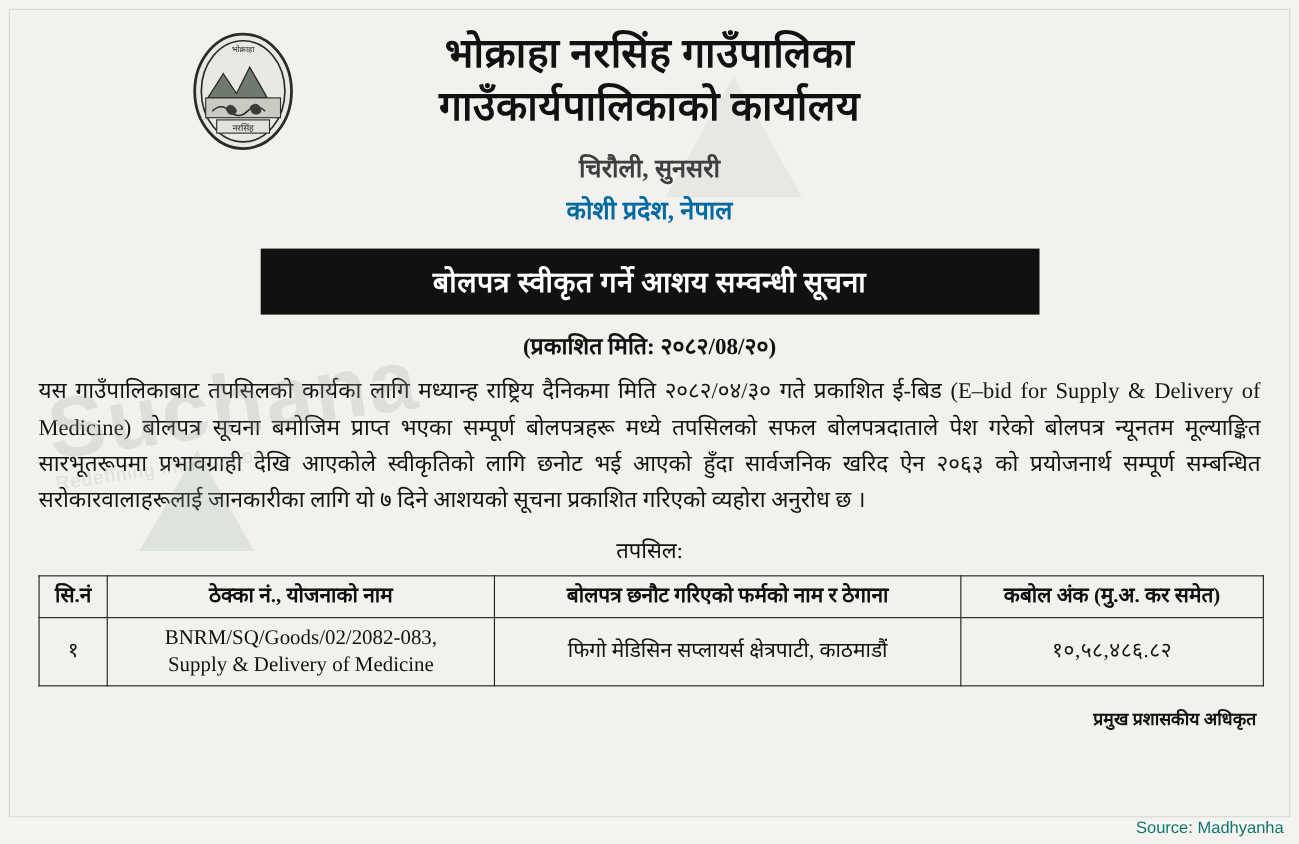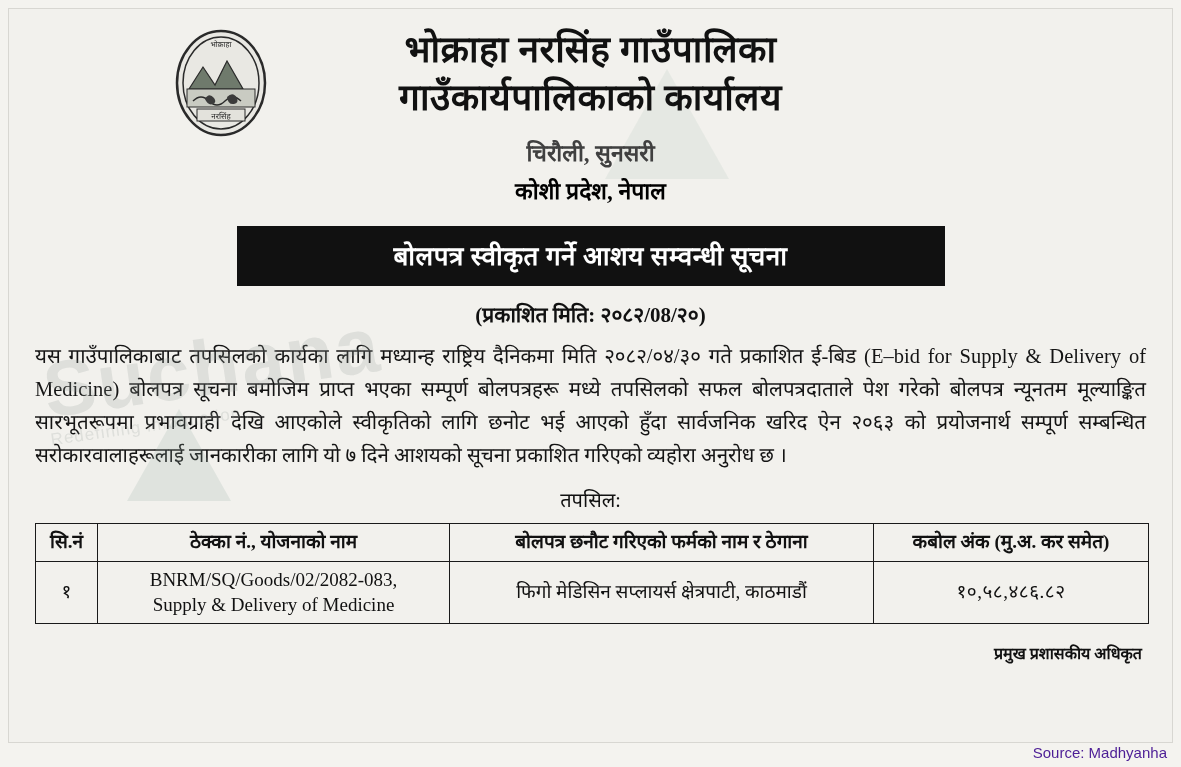--- a/index.html
+++ b/index.html
@@ -107,21 +107,21 @@
   .org-line3 {
     font-size: 23px;
     font-weight: bold;
     margin-top: 14px;
     color: #404040;
   }
   .org-line4 {
     font-size: 23px;
     font-weight: bold;
     margin-top: 6px;
-    color: #000000;
+    color: #0369a1;
   }
 
   .title-bar {
     margin: 20px auto 0 auto;
     width: 708px;
     background: #111111;
     color: #ffffff;
     padding: 11px 0 13px 0;
     font-size: 26px;
     font-weight: bold;
@@ -186,21 +186,21 @@
     font-size: 16px;
     font-weight: bold;
   }
 
   .source {
     position: absolute;
     right: 14px;
     bottom: 6px;
     font-family: "Liberation Sans", sans-serif;
     font-size: 15px;
-    color: #4c1d95;
+    color: #0f766e;
   }
 </style>
 </head>
 <body>
 
 <div class="page">
   <div class="paper">
 
     <div class="wm-shape wm-tri"></div>
     <div class="wm-shape wm-tri2"></div>

